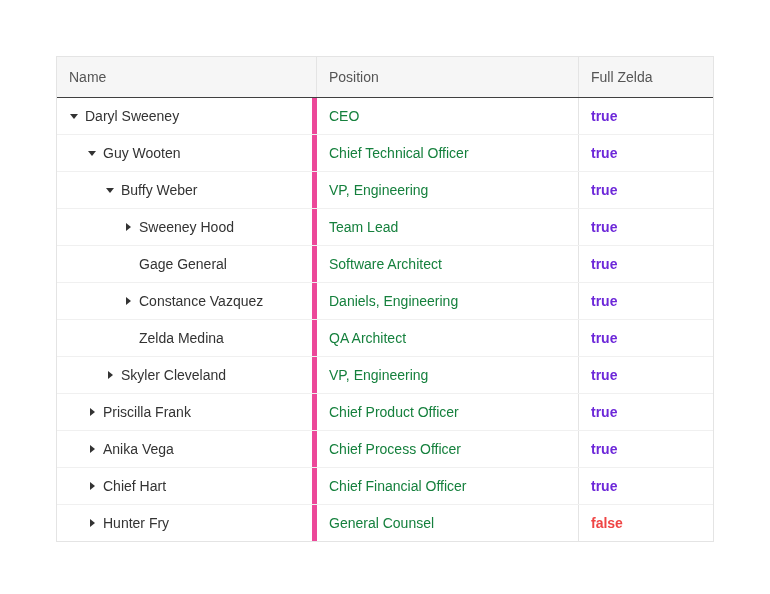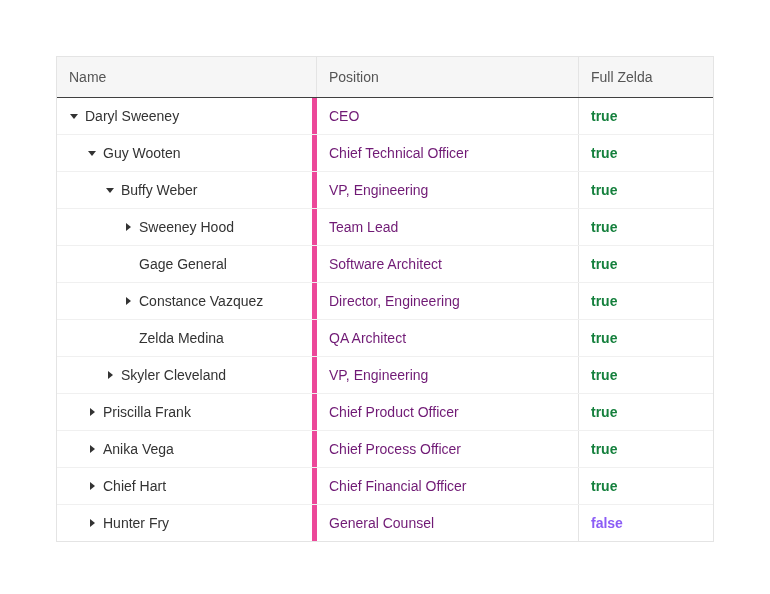--- a/index.html
+++ b/index.html
@@ -11,24 +11,24 @@
     .header-cell { padding: 12px 12px; color: #555; font-weight: 400; }
     .col-name { width: 260px; border-right: 1px solid #e4e4e4; }
     .col-position { width: 262px; border-right: 1px solid #e4e4e4; }
     .col-fulltime { width: 134px; }
 
     .body { }
     .row { display: flex; border-bottom: 1px solid #f0f0f0; }
     .row:last-child { border-bottom: none; }
     .cell { padding: 10px 12px; display: flex; align-items: center; }
     .col-name.cell { width: 260px; border-right: 5px solid #ec4899; }
-    .col-position.cell { width: 262px; border-right: 1px solid #e4e4e4; color: #701a75; }
+    .col-position.cell { width: 262px; border-right: 1px solid #e4e4e4; color: #15803d; }
     .col-fulltime.cell { width: 134px; font-weight: 600; }
-    .ft-true { color: #15803d; }
-    .ft-false { color: #8b5cf6; }
+    .ft-true { color: #6d28d9; }
+    .ft-false { color: #ef4444; }
 
     .indent { display: inline-block; height: 1px; }
     .toggle { width: 10px; height: 10px; display: inline-flex; align-items: center; justify-content: center; margin-right: 6px; color: #333; cursor: pointer; }
     .toggle-spacer { width: 10px; margin-right: 6px; display: inline-block; }
     .toggle svg { display: block; }
     .name-text { color: #333; }
   </style>
 </head>
 <body>
 
@@ -125,21 +125,21 @@
           <div class="cell col-name">
             <span class="indent" style="width: 54px;"></span>
             <span class="toggle">
               <svg width="8" height="8" viewBox="0 0 8 8">
                 <polygon points="2,0 7,4 2,8" fill="#333"></polygon>
               </svg>
             </span>
             <span class="name-text">Constance Vazquez</span>
           </div>
           <div class="cell col-position">
-            <span>Director, Engineering</span>
+            <span>Daniels, Engineering</span>
           </div>
           <div class="cell col-fulltime ft-true">
             <span>true</span>
           </div>
         </div>
         <div class="row">
           <div class="cell col-name">
             <span class="indent" style="width: 54px;"></span>
             <span class="toggle-spacer"></span>
             <span class="name-text">Zelda Medina</span>

